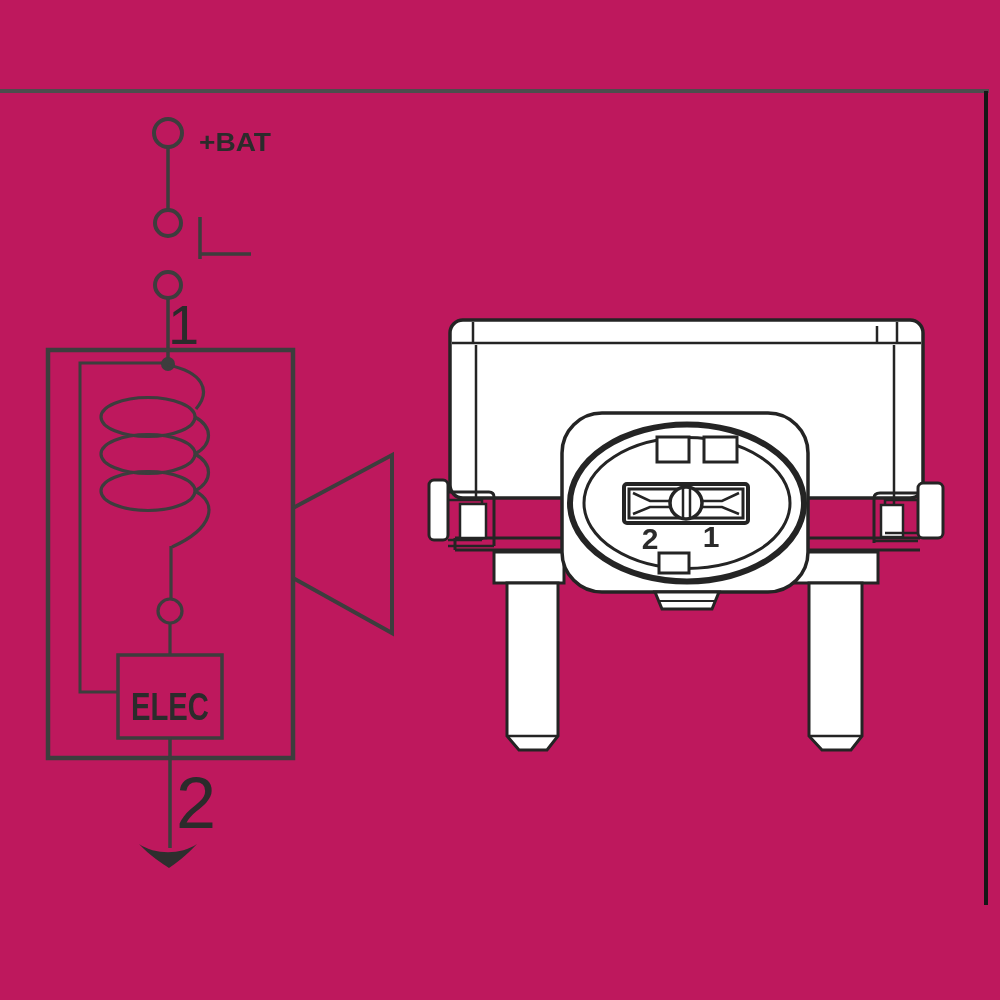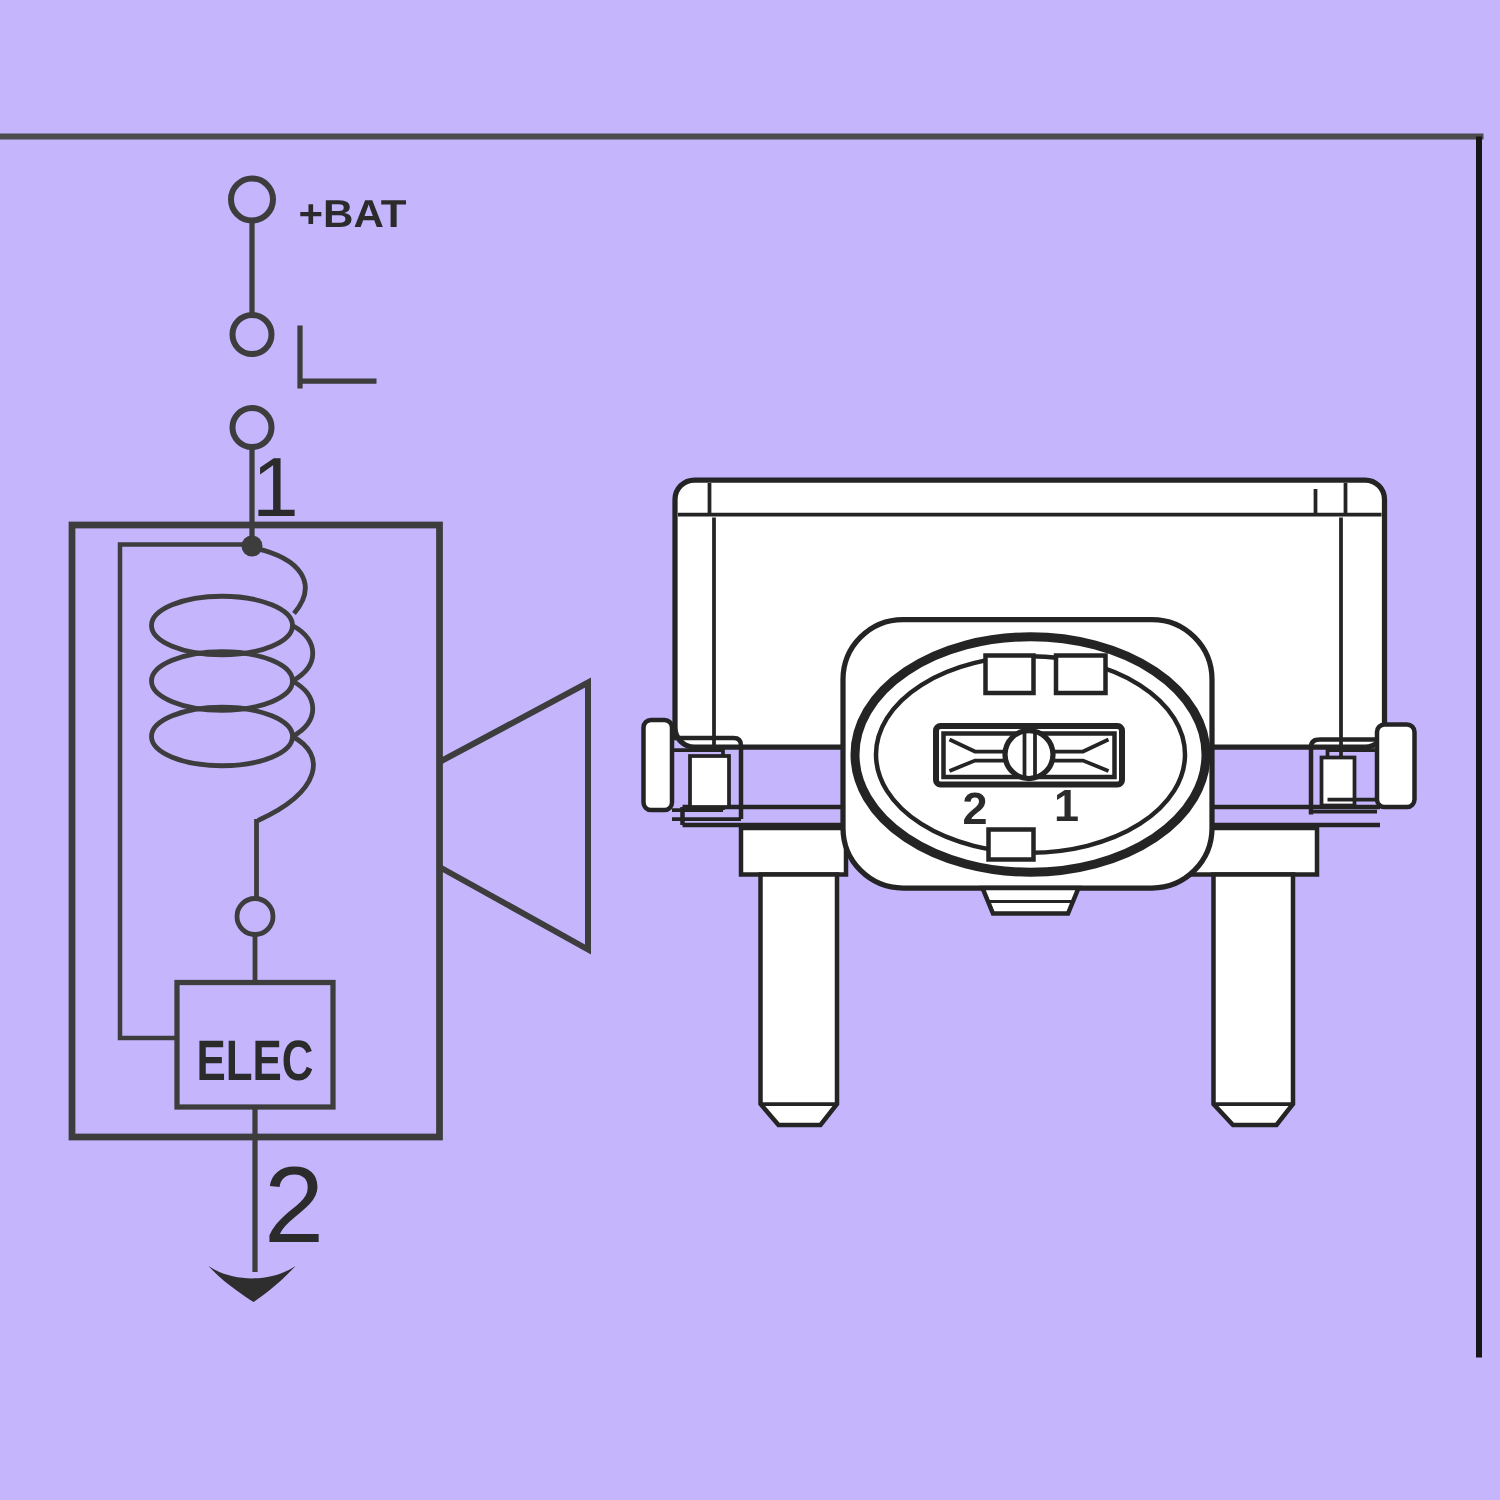--- a/index.html
+++ b/index.html
@@ -1,16 +1,16 @@
 <!DOCTYPE html>
 <html><head>
 <meta charset="utf-8">
 <style>
   html,body{margin:0;padding:0;background:#ffffff;}
-  #stage{width:1000px;height:1000px;position:relative;background:#c4b5fd;overflow:hidden;}
+  #stage{width:1000px;height:1000px;position:relative;background:#be185d;overflow:hidden;}
   svg{display:block;}
   svg *{vector-effect:none;}
   .noline{stroke:none;}
   text{stroke:none;font-family:"Liberation Sans", sans-serif;fill:#2b2b2b;}
   .fw{fill:#ffffff;}
 </style>
 </head>
 <body>
 
 <div id="stage">

